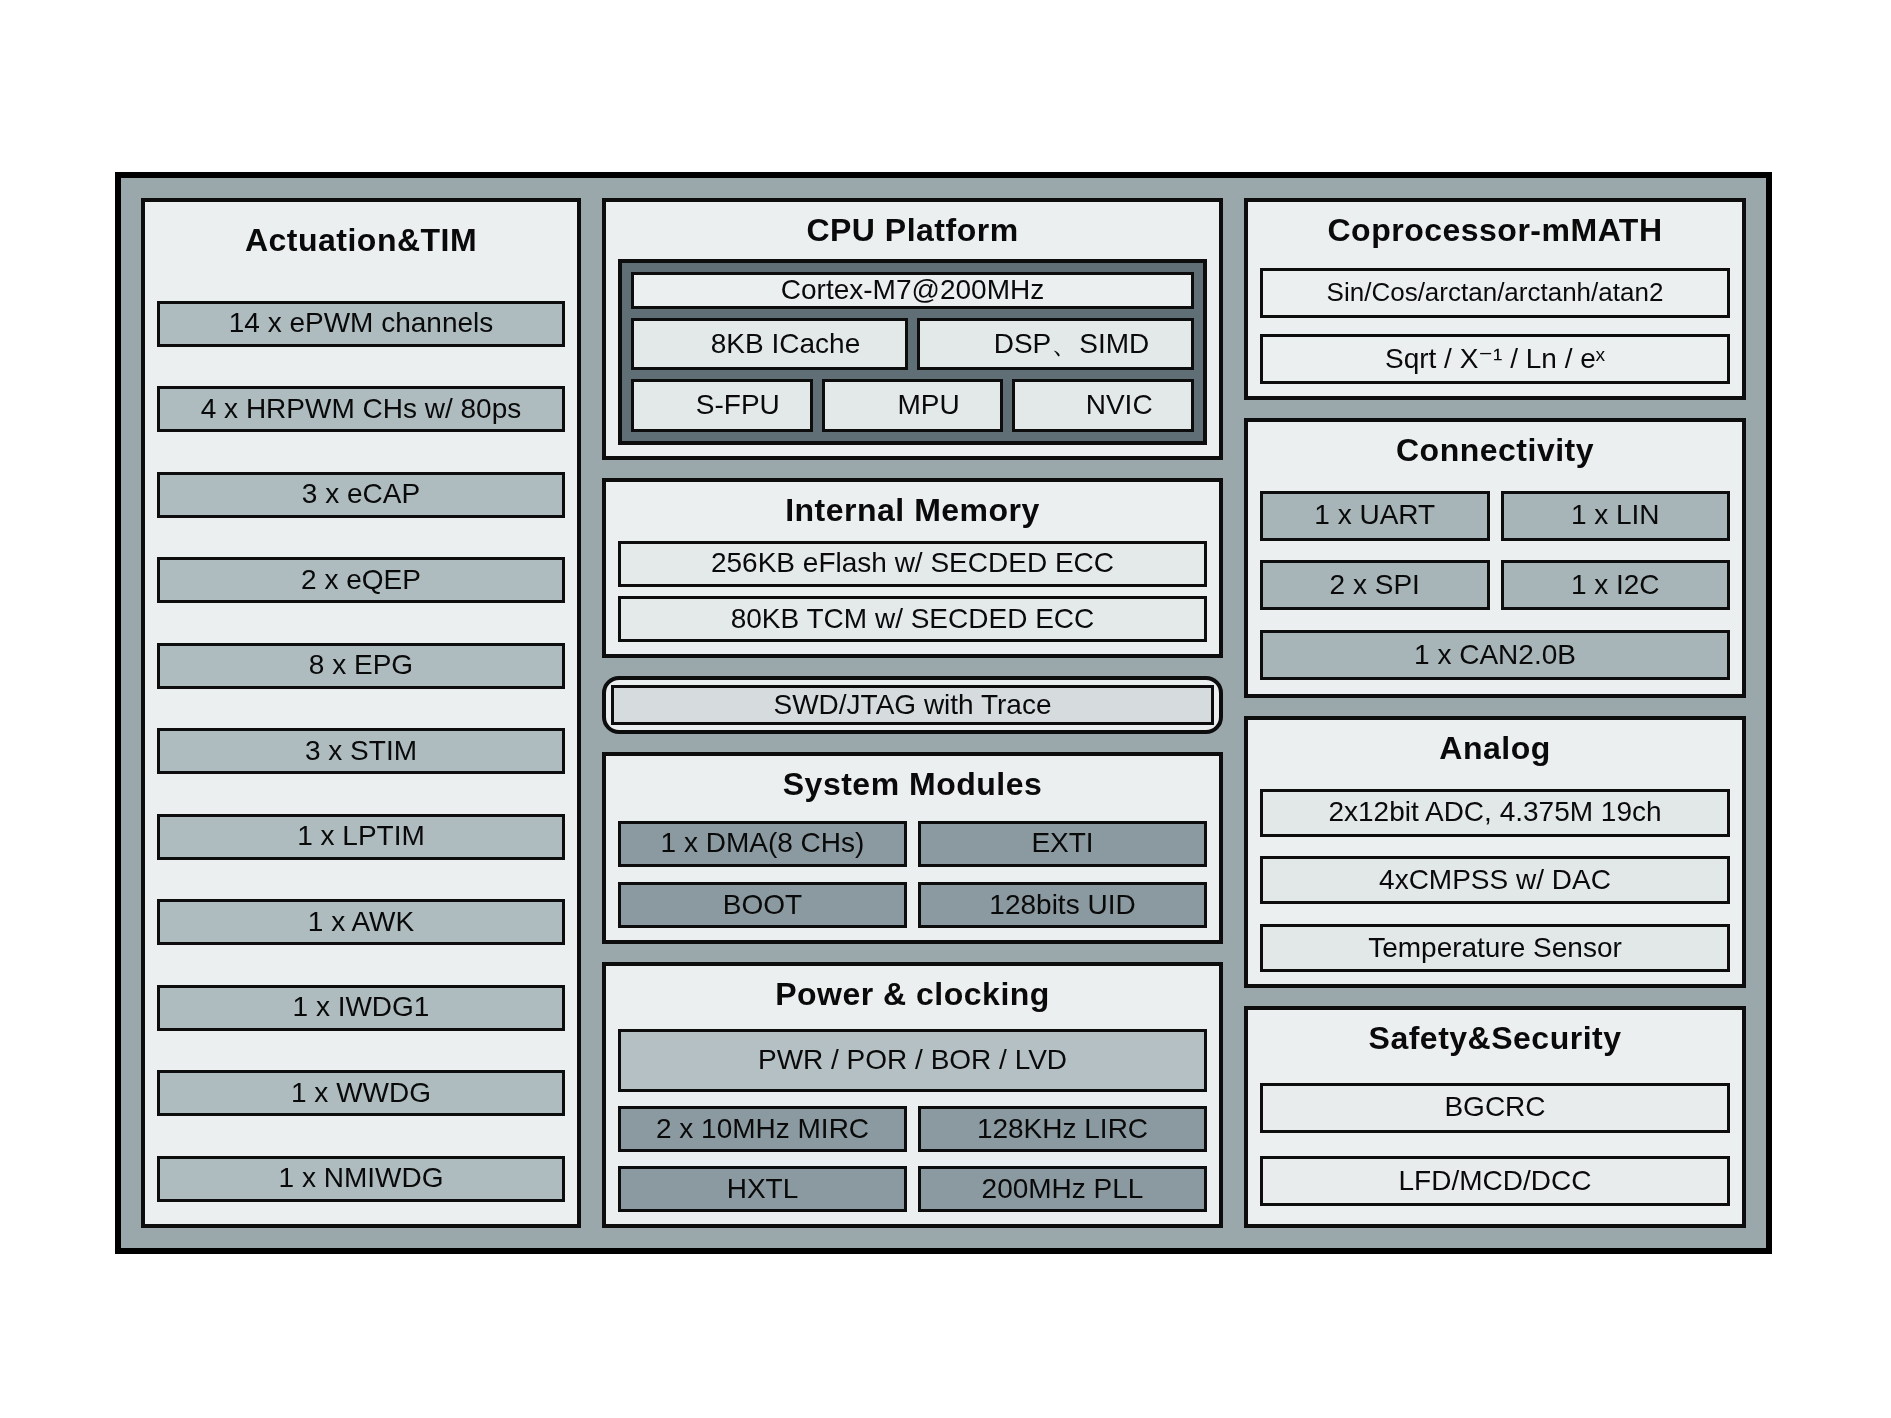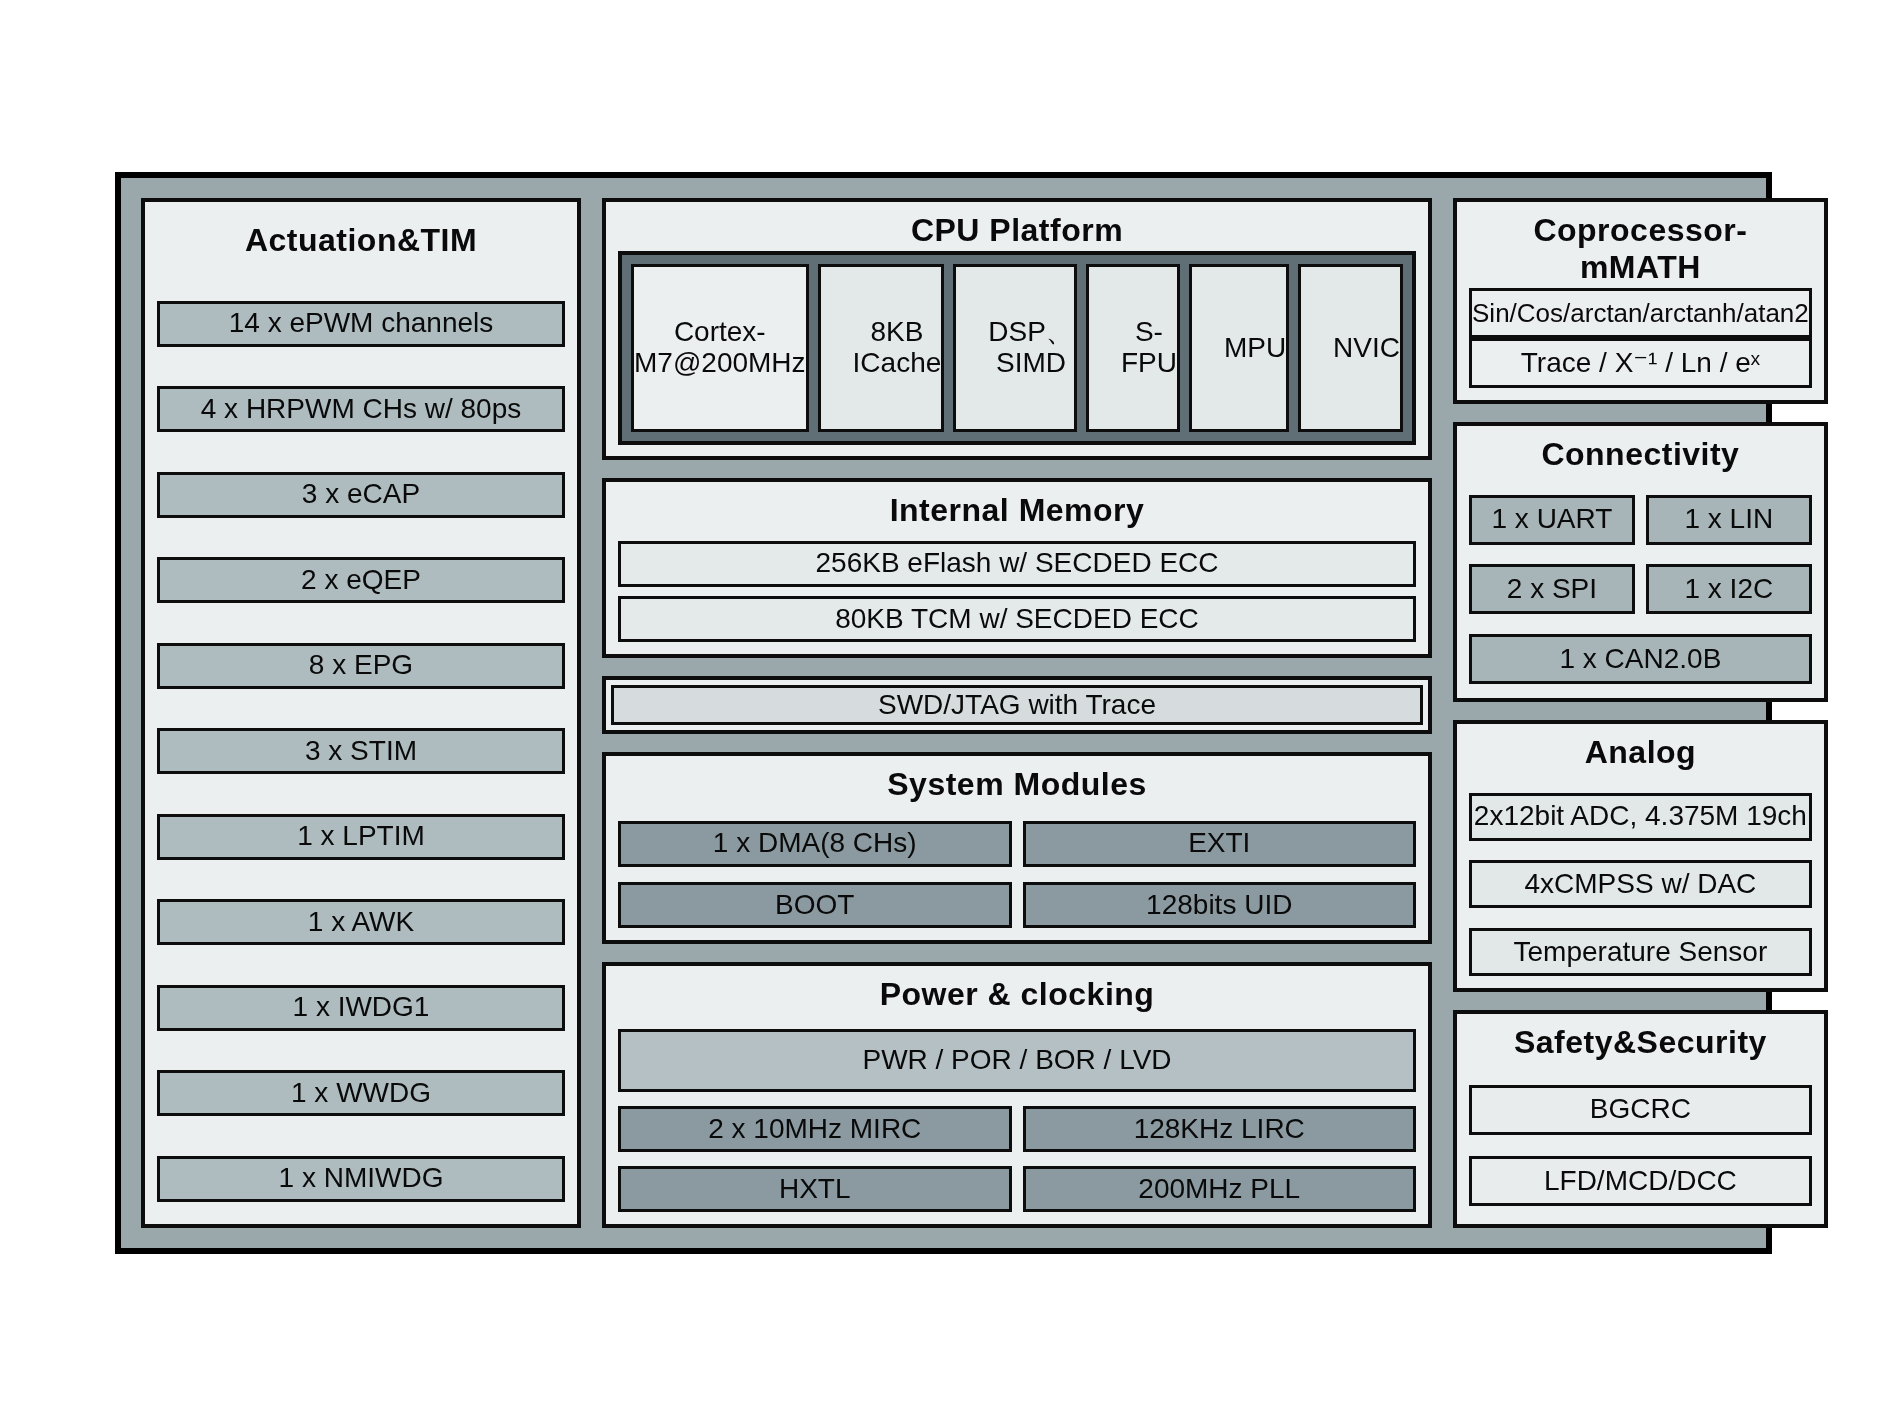--- a/index.html
+++ b/index.html
@@ -32,31 +32,31 @@
     border:3px solid var(--border); display:flex; align-items:center; justify-content:center;
     font-size:28px; text-align:center; line-height:1.1; flex:0 0 auto;
   }
   
   .panel-actuation{height:100%; padding:14px 12px 22px 12px;}
   .cell-med{background:var(--cell-medium); height:46px;}
   
   .panel-cpu{flex:0 0 262px; padding:4px 12px 11px 12px;}
   .cpu-dark{
     flex:1 1 auto; background:var(--cpu-container); border:4px solid var(--border);
-    padding:9px; display:flex; flex-direction:row; gap:9px; margin-top:0;
+    padding:9px; display:flex; flex-direction:column; gap:9px; margin-top:8px;
   }
   .cpu-dark .cell{flex:1 1 0; background:var(--cell-light); height:auto;}
   .cpu-core-row{display:flex;}
   .cpu-core-row .cell{background:var(--panel);}
   .cpu-grid2{display:grid; grid-template-columns:1fr 1fr; gap:9px; flex:1 1 0;}
   .cpu-grid3{display:grid; grid-template-columns:1fr 1fr 1fr; gap:9px; flex:1 1 0;}
   .cpu-grid2 .cell,.cpu-grid3 .cell{height:100%;padding-left:32px;}
   .panel-memory{flex:0 0 180px; padding:4px 12px 12px 12px;}
   .cell-lighter{background:var(--cell-lighter); height:46px;}
-  .panel-swd{flex:0 0 58px; padding:5px; justify-content:stretch;}
+  .panel-swd{flex:0 0 58px; padding:5px; justify-content:stretch;border-radius:17px;}
   .swd-bar{background:var(--swd-bar); height:100%; flex:1 1 auto;}
   .panel-system{flex:0 0 192px; padding:4px 12px 12px 12px;}
   .grid2{display:grid; grid-template-columns:1fr 1fr; gap:11px;}
   .cell-dark{background:var(--cell-dark); height:46px;}
   .panel-power{flex:0 0 266px; padding:4px 12px 12px 12px;}
   .cell-power{background:var(--power-row); height:63px;}
   
   .panel-copro{flex:0 0 202px; padding:4px 12px 12px 12px;}
   .cell-panel-light{background:var(--panel); height:50px;}
   .cell-small{font-size:26px;}
@@ -145,21 +145,21 @@
       </div>
     </section>
 
   </div>
 
   <div class="col col-right">
 
     <section class="panel panel-copro">
       <h2>Coprocessor-mMATH</h2>
       <div class="cell cell-panel-light cell-small">Sin/Cos/arctan/arctanh/atan2</div>
-      <div class="cell cell-panel-light">Trace / X⁻¹ / Ln / eˣ</div>
+      <div class="cell cell-panel-light">Sqrt / X⁻¹ / Ln / eˣ</div>
     </section>
 
     <section class="panel panel-conn">
       <h2>Connectivity</h2>
       <div class="conn-grid">
         <div class="cell cell-conn">1 x UART</div>
         <div class="cell cell-conn">1 x LIN</div>
       </div>
       <div class="conn-grid">
         <div class="cell cell-conn">2 x SPI</div>

